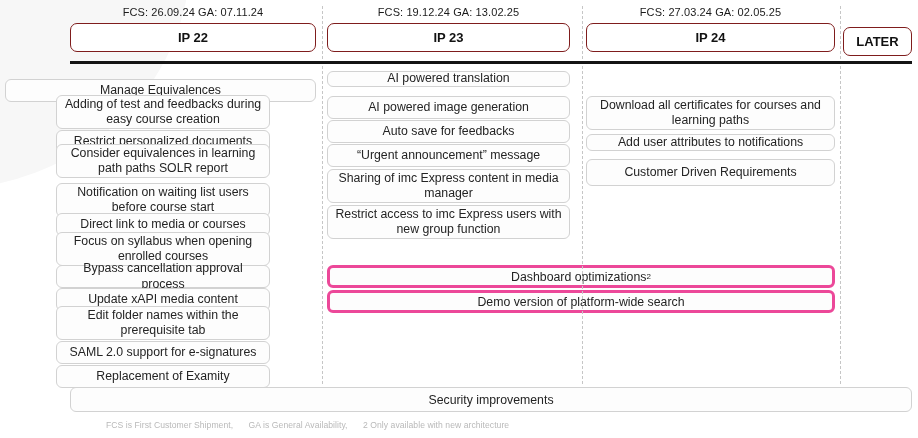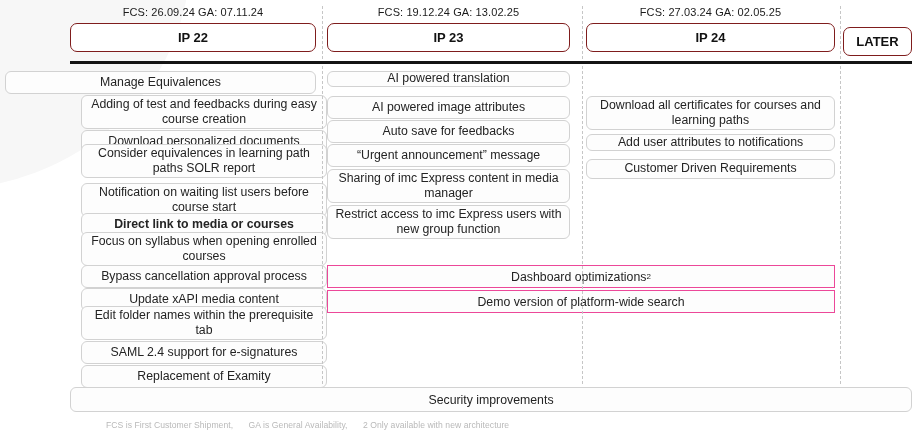--- a/index.html
+++ b/index.html
@@ -109,33 +109,33 @@
     display: flex;
     align-items: center;
     justify-content: center;
     text-align: center;
     font-size: 12.3px;
     color: #242424;
     line-height: 1.25;
     padding: 2px 7px;
   }
 
-  #col1 .card { left: 81px; width: 246px; }
+  #col1 .card { left: 56px; width: 214px; }
   #col2 .card { left: 327px; width: 243px; }
   #col3 .card { left: 586px; width: 249px; }
 
   
-  #card-manage-equivalences { left: 5px !important; width: 311px !important; }
+  #card-manage-equivalences { left: 5px !important; width: 311px !important; margin-top: 8px; }
 
   .card-wide {
     position: absolute;
     left: 327px;
     width: 508px;
-    border: 1px solid #ec4899;
-    border-radius: 0;
+    border: 3px solid #ec4899;
+    border-radius: 6px;
     background: #fdfdfd;
     box-sizing: border-box;
     display: flex;
     align-items: center;
     justify-content: center;
     text-align: center;
     font-size: 12.3px;
     color: #242424;
   }
 
@@ -204,46 +204,46 @@
 
   <div class="col-head" id="head-4">
     <div class="ip-pill">LATER</div>
   </div>
 
   <div id="header-rule"></div>
 
   <div id="col1">
     <div class="card" id="card-manage-equivalences" style="top:71px;height:23px;">Manage Equivalences</div>
     <div class="card" style="top:95px;height:34px;">Adding of test and feedbacks during easy course creation</div>
-    <div class="card" style="top:130px;height:23px;">Download personalized documents</div>
+    <div class="card" style="top:130px;height:23px;">Restrict personalized documents</div>
     <div class="card" style="top:144px;height:34px;">Consider equivalences in learning path paths SOLR report</div>
     <div class="card" style="top:183px;height:34px;">Notification on waiting list users before course start</div>
-    <div class="card" style="top:213px;height:23px;font-weight:bold;">Direct link to media or courses</div>
+    <div class="card" style="top:213px;height:23px;">Direct link to media or courses</div>
     <div class="card" style="top:232px;height:34px;">Focus on syllabus when opening enrolled courses</div>
     <div class="card" style="top:265px;height:23px;">Bypass cancellation approval process</div>
     <div class="card" style="top:288px;height:23px;">Update xAPI media content</div>
     <div class="card" style="top:306px;height:34px;">Edit folder names within the prerequisite tab</div>
-    <div class="card" style="top:341px;height:23px;">SAML 2.4 support for e-signatures</div>
+    <div class="card" style="top:341px;height:23px;">SAML 2.0 support for e-signatures</div>
     <div class="card" style="top:365px;height:23px;">Replacement of Examity</div>
   </div>
 
   <div id="col2">
     <div class="card" style="top:71px;height:16px;">AI powered translation</div>
-    <div class="card" style="top:96px;height:23px;">AI powered image attributes</div>
+    <div class="card" style="top:96px;height:23px;">AI powered image generation</div>
     <div class="card" style="top:120px;height:23px;">Auto save for feedbacks</div>
     <div class="card" style="top:144px;height:23px;">“Urgent announcement” message</div>
     <div class="card" style="top:169px;height:34px;">Sharing of imc Express content in media manager</div>
     <div class="card" style="top:205px;height:34px;">Restrict access to imc Express users with new group function</div>
   </div>
 
   <div id="col3">
     <div class="card" style="top:71px;height:23px;margin-top:32px;">Duplicate course-specific “Events”</div>
     <div class="card" style="top:96px;height:34px;">Download all certificates for courses and learning paths</div>
     <div class="card" style="top:134px;height:17px;">Add user attributes to notifications</div>
-    <div class="card" style="top:159px;height:20px;">Customer Driven Requirements</div>
+    <div class="card" style="top:159px;height:27px;">Customer Driven Requirements</div>
   </div>
 
   <div class="card-wide" style="top:265px;height:23px;">
     <span>Dashboard optimizations</span>
       <sup>2</sup>
   </div>
   <div class="card-wide" style="top:290px;height:23px;">Demo version of platform-wide search</div>
 
   <div id="card-security">Security improvements</div>
 

